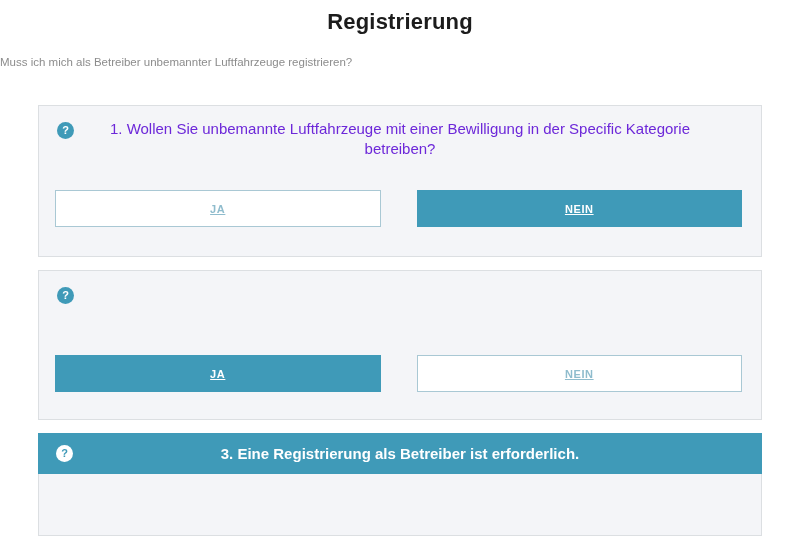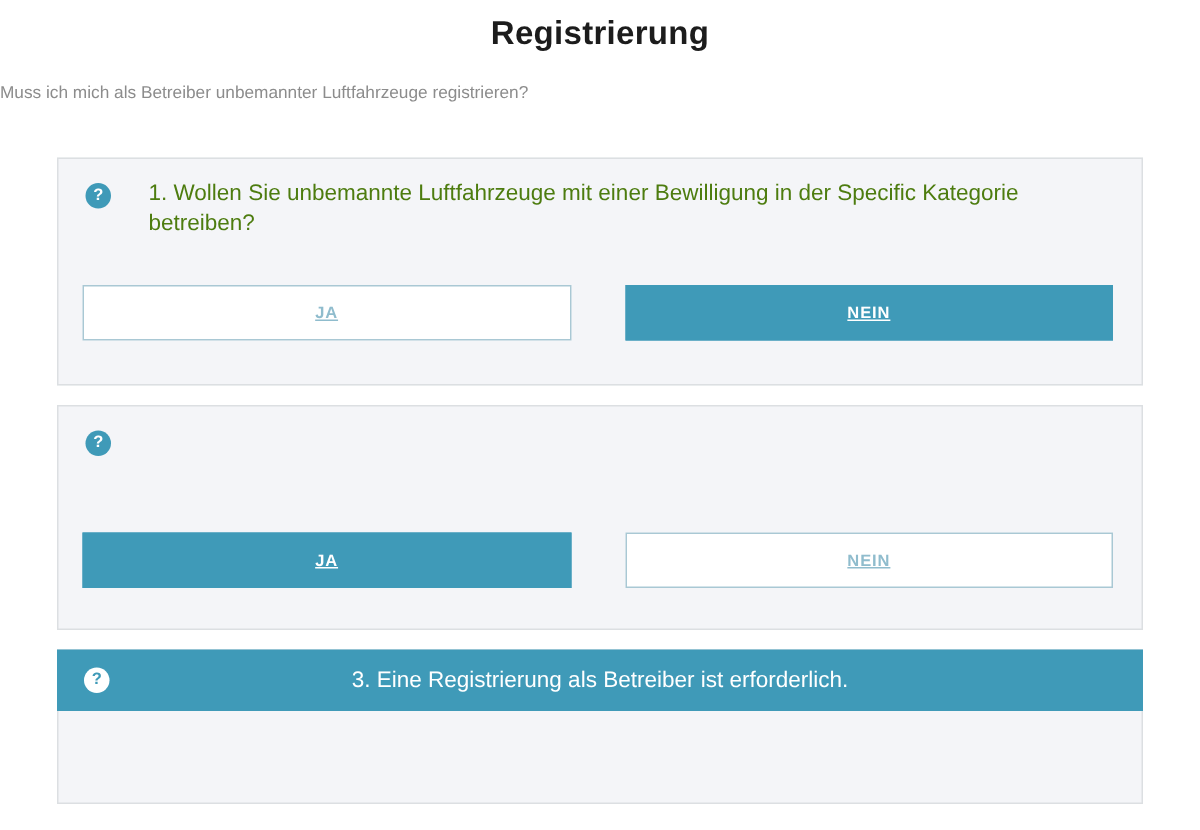--- a/index.html
+++ b/index.html
@@ -51,24 +51,24 @@
     border-radius: 50%;
     background: #3f9ab8;
     color: #ffffff;
     font-size: 11px;
     font-weight: 700;
     line-height: 1;
   }
   .help-icon.inverted { background: #ffffff; color: #3f9ab8; }
 
   .q-text {
-    text-align: left;
+    text-align: center;
     padding: 13px 60px 0 60px;
     font-size: 15px;
-    color: #4d7c0f;
+    color: #6d28d9;
     line-height: 20px;
   }
 
   .btn-row {
     position: absolute;
     left: 16px;
     right: 19px;
     top: 84px;
     display: flex;
     gap: 36px;
@@ -108,21 +108,21 @@
     height: 41px;
     margin: -1px -1px 0 -1px;
     display: flex;
     align-items: center;
     justify-content: center;
   }
   .result-header .help { top: 12px; }
   .result-text {
     color: #ffffff;
     font-size: 15px;
-    font-weight: 400;
+    font-weight: 700;
     text-align: center;
     padding: 0 50px;
   }
   .result-body { height: 62px; }
 </style>
 </head>
 <body>
 
 <div class="page">
 

